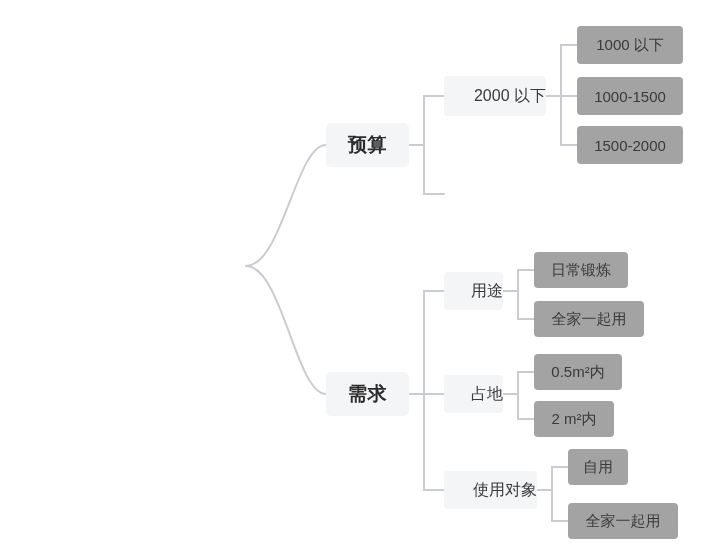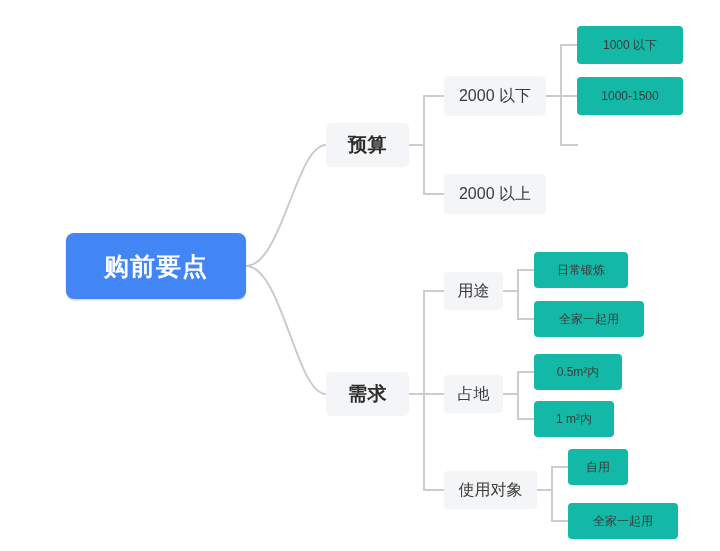--- a/index.html
+++ b/index.html
@@ -45,25 +45,26 @@
     font-size: 19px;
     font-weight: bold;
     border-radius: 5px;
     letter-spacing: 0.5px;
   }
   .node-l2 {
     background: #f4f5f7;
     color: #3a3a3a;
     font-size: 16px;
     border-radius: 4px;
+    justify-content: flex-end;
   }
   .node-l3 {
-    background: #14b8a6;
+    background: #a3a3a3;
     color: #3a3a3a;
-    font-size: 12px;
+    font-size: 15px;
     border-radius: 4px;
   }
 </style>
 </head>
 <body>
 
 <div id="canvas">
 
   <svg id="edges" viewBox="0 0 720 551">
     <g fill="none" stroke="#c9ccd1" stroke-width="2" stroke-linecap="round">
@@ -87,48 +88,45 @@
       <path d="M503,291 L518,291 L518,319 L534,319"></path>
 
       <path d="M503,394 L518,394 L518,372 L534,372"></path>
       <path d="M503,394 L518,394 L518,419 L534,419"></path>
 
       <path d="M537,490 L552,490 L552,467 L568,467"></path>
       <path d="M537,490 L552,490 L552,521 L568,521"></path>
     </g>
   </svg>
 
-  <div class="node node-root" style="left:66px; top:233px; width:180px; height:66px;">
-    <span>购前要点</span>
-  </div>
 
   <div class="node node-l1" style="left:326px; top:123px; width:83px; height:44px;">
     <span>预算</span>
   </div>
 
   <div class="node node-l1" style="left:326px; top:372px; width:83px; height:44px;">
     <span>需求</span>
   </div>
 
   <div class="node node-l2" style="left:444px; top:76px; width:102px; height:40px;">
     <span>2000 以下</span>
   </div>
 
-  <div class="node node-l2" style="left:444px; top:174px; width:102px; height:40px;">
-    <span>2000 以上</span>
-  </div>
 
   <div class="node node-l3" style="left:577px; top:26px; width:106px; height:38px;">
     <span>1000 以下</span>
   </div>
 
   <div class="node node-l3" style="left:577px; top:77px; width:106px; height:38px;">
     <span>1000-1500</span>
   </div>
 
+  <div class="node node-l3" style="left:577px; top:126px; width:106px; height:38px;">
+    <span>1500-2000</span>
+  </div>
 
   <div class="node node-l2" style="left:444px; top:272px; width:59px; height:38px;">
     <span>用途</span>
   </div>
 
   <div class="node node-l2" style="left:444px; top:375px; width:59px; height:38px;">
     <span>占地</span>
   </div>
 
   <div class="node node-l2" style="left:444px; top:471px; width:93px; height:38px;">
@@ -141,21 +139,21 @@
 
   <div class="node node-l3" style="left:534px; top:301px; width:110px; height:36px;">
     <span>全家一起用</span>
   </div>
 
   <div class="node node-l3" style="left:534px; top:354px; width:88px; height:36px;">
     <span>0.5m²内</span>
   </div>
 
   <div class="node node-l3" style="left:534px; top:401px; width:80px; height:36px;">
-    <span>1 m²内</span>
+    <span>2 m²内</span>
   </div>
 
   <div class="node node-l3" style="left:568px; top:449px; width:60px; height:36px;text-align:center;">
     <span>自用</span>
   </div>
 
   <div class="node node-l3" style="left:568px; top:503px; width:110px; height:36px;align-items:center;">
     <span>全家一起用</span>
   </div>
 

